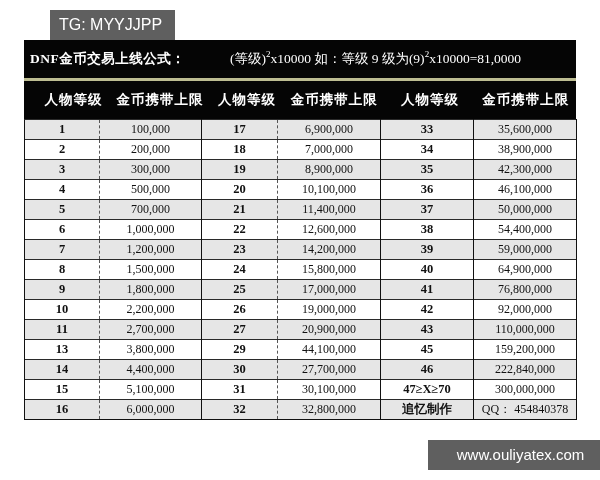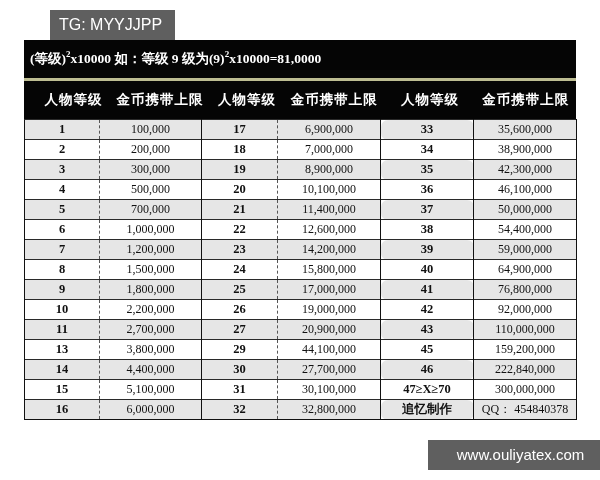--- a/index.html
+++ b/index.html
@@ -15,21 +15,21 @@
   }
   .sheet {
     position:absolute; left:24px; top:40px; width:552px;
   }
   .title-bar {
     height:37px; background:#050505; color:#ffffff;
     display:flex; align-items:center; font-size:13.5px; font-weight:bold;
     box-sizing:border-box; padding-left:6px;
   }
   .title-bar .t-left { width:200px; letter-spacing:0.5px; }
-  .title-bar .t-right { font-weight:bold; }
+  .title-bar .t-right { font-weight:normal; }
   .title-bar sup { font-size:9px; }
   .sep {
     height:3px; background:#bdbd92; border-top:1px solid #050505;
   }
   .head-row {
     height:37px; background:#050505; color:#ffffff; display:flex;
     font-size:13.5px; font-weight:bold; border-bottom:1px solid #050505;padding-left:13px;
   }
   .head-row div {
     display:flex; align-items:center; justify-content:center; letter-spacing:1px;
@@ -43,36 +43,37 @@
     border-top:1px solid #2a2a2a;
   }
   table.grid tr:nth-child(odd) td { background:#e6e6e6; }
   table.grid tr:nth-child(even) td { background:#ffffff; }
   table.grid tr:last-child td { border-bottom:1.5px solid #111; }
   table.grid td.lvl { font-weight:bold; font-size:12.5px; }
   table.grid td.c1 { border-left:1.5px solid #111; border-right:1px dashed #555; }
   table.grid td.c2 { border-right:1.5px solid #111; }
   table.grid td.c3 { border-right:1px dashed #555; }
   table.grid td.c4 { border-right:1.5px solid #111;margin-top:40px; }
-  table.grid td.c5 { border-right:1.5px solid #111;border-radius:7px; }
+  table.grid td.c5 { border-right:1.5px solid #111; }
   table.grid td.c6 { border-right:1.5px solid #111; }
   .watermark {
     position:absolute; left:428px; top:440px; width:185px; height:30px;
     background:#5f5f5f; color:#ffffff;
     font-family:"Liberation Sans","DejaVu Sans",sans-serif; font-size:15px;
     line-height:30px; text-align:center; z-index:3;
   }
 </style>
 </head>
 <body>
 
 <div class="tg-badge">TG: MYYJJPP</div>
 
 <div class="sheet">
   <div class="title-bar">
+    <span class="t-left">DNF金币交易上线公式：</span>
     <span class="t-right"><span>(等级)</span><sup>2</sup><span>x10000  如：等级 9 级为(9)</span><sup>2</sup><span>x10000=81,0000</span></span>
   </div>
   <div class="sep"></div>
   <div class="head-row">
     <div style="width:75px">人物等级</div>
     <div style="width:102px">金币携带上限</div>
     <div style="width:76px">人物等级</div>
     <div style="width:103px">金币携带上限</div>
     <div style="width:93px">人物等级</div>
     <div style="width:103px">金币携带上限</div>

